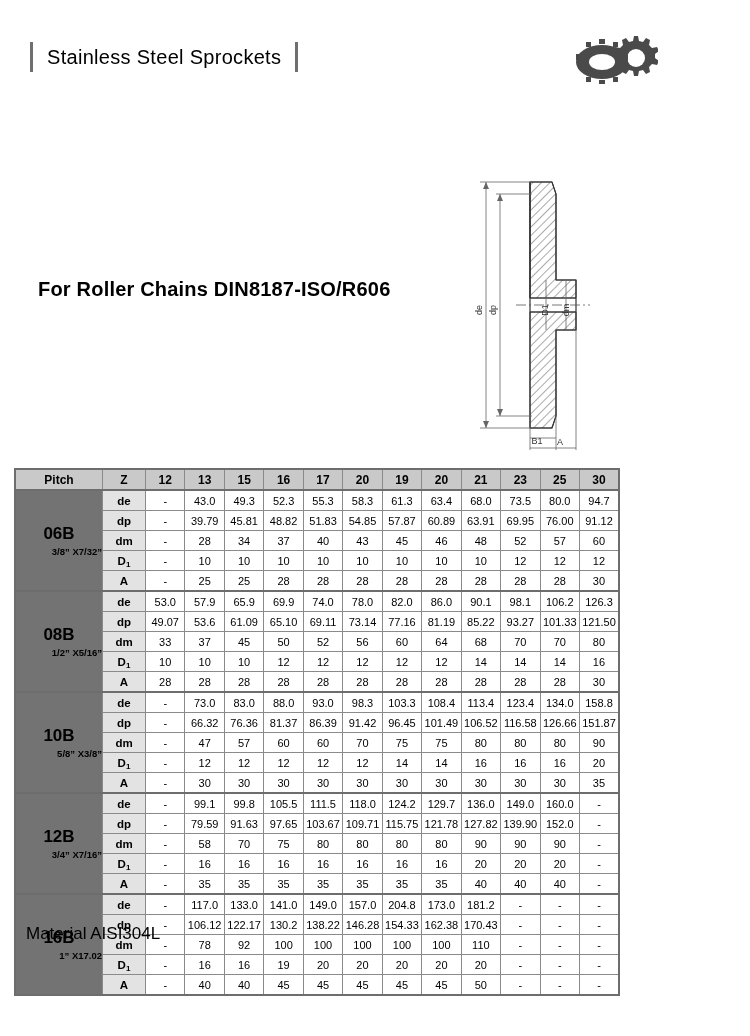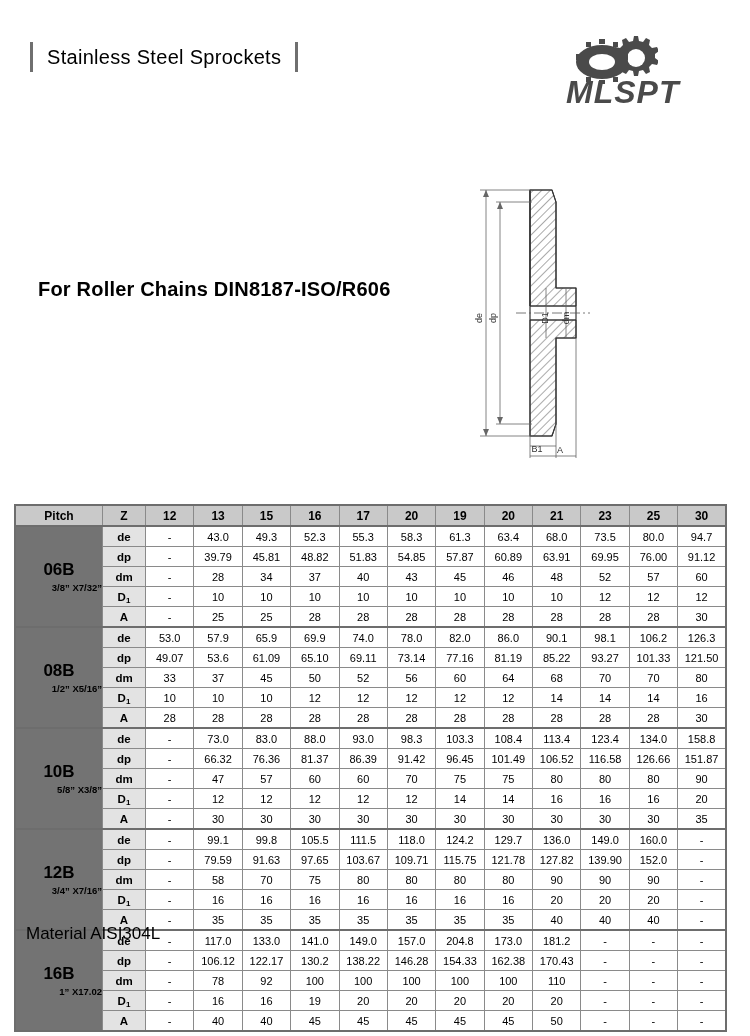--- a/index.html
+++ b/index.html
@@ -75,38 +75,37 @@
     font-size: 20px;
     font-weight: bold;
     letter-spacing: 0.2px;
     text-align: right;
   }
 
   
   .drawing {
     position: absolute;
     left: 470px;
-    top: 168px;
+    top: 160px;
     width: 270px;
     height: 290px;
   }
 
   
   .table-wrap {
     position: absolute;
     left: 14px;
     top: 468px;
     width: 722px;
   }
   table.spec {
     border-collapse: collapse;
-    width: 713px;
+    width: 606px;
     table-layout: fixed;
     font-size: 11px;
-    margin-top: 36px;
   }
   table.spec th, table.spec td {
     border: 1px solid #8a8a8a;
     text-align: center;
     vertical-align: middle;
     padding: 0;
     height: 19px;
     color: #000;
   }
   thead th {
@@ -185,21 +184,20 @@
           <rect x="52" y="22" width="4" height="6"></rect>
           <rect x="14" y="10" width="5" height="5"></rect>
           <rect x="41" y="10" width="5" height="5"></rect>
           <rect x="14" y="45" width="5" height="5"></rect>
           <rect x="41" y="45" width="5" height="5"></rect>
           <rect x="27" y="7" width="6" height="5"></rect>
           <rect x="27" y="48" width="6" height="5"></rect>
         </g>
       </svg>
     </div>
-    <div class="logo-text">MLSPT</div>
   </div>
 </div>
 
 <div class="subtitle">For Roller Chains DIN8187-ISO/R606</div>
 
 <div class="drawing">
   <svg width="270" height="290" viewBox="0 0 270 290">
     <defs>
       <pattern id="hatch" width="6" height="6" patternUnits="userSpaceOnUse" patternTransform="rotate(45)">
         <line x1="0" y1="0" x2="0" y2="6" stroke="#555" stroke-width="1"></line>

